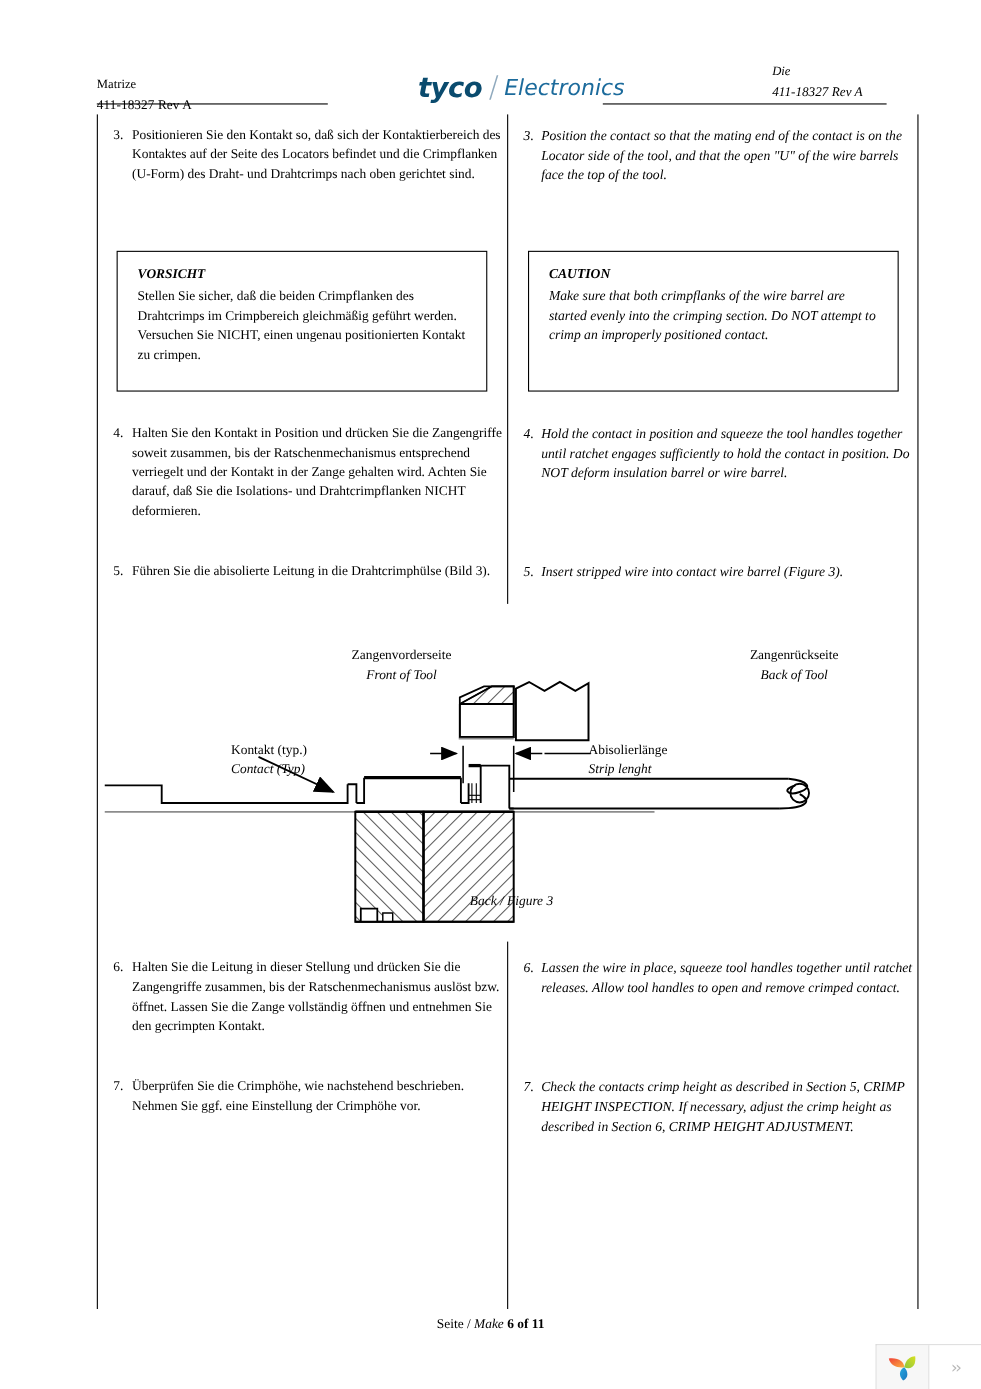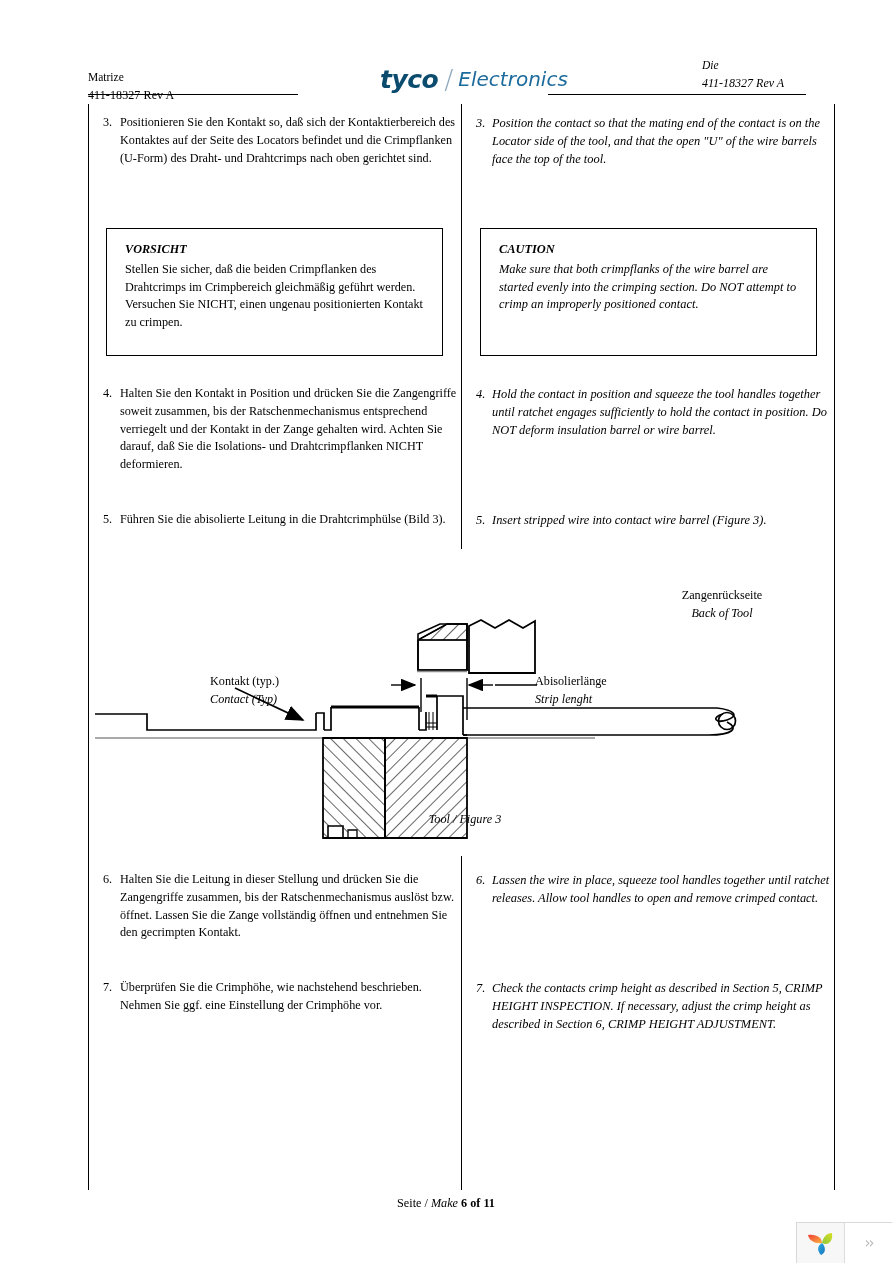--- a/index.html
+++ b/index.html
@@ -171,20 +171,24 @@
 
 <div class="cautionbox" id="caution-en">
   <div class="inner">
     <div class="title">CAUTION</div>
     <div>Make sure that both crimpflanks of the wire barrel are started evenly into the crimping section. Do NOT attempt to crimp an improperly positioned contact.</div>
   </div>
 </div>
 
 <div id="figure">
 
+  <div class="figlabel" id="lbl-front">
+    <div class="de">Zangenvorderseite</div>
+    <div class="en">Front of Tool</div>
+  </div>
 
   <div class="figlabel" id="lbl-back">
     <div class="de">Zangenrückseite</div>
     <div class="en">Back of Tool</div>
   </div>
 
   <div class="figlabel" id="lbl-contact">
     <div class="de">Kontakt (typ.)</div>
     <div class="en">Contact (Typ)</div>
   </div>
@@ -260,21 +264,21 @@
       <path d="M290,158 L290,258" stroke="#000" stroke-width="1.8"></path>
 
       <path d="M233,258 L233,246 L248,246 L248,258" stroke="#000" stroke-width="1.6" fill="#fff"></path>
       <path d="M253,258 L253,250 L262,250 L262,258" stroke="#000" stroke-width="1.3" fill="#fff"></path>
       <path d="M228,258 L372,258" stroke="#000" stroke-width="1.8"></path>
     </g>
   </svg>
 </div>
 
 <div id="figcaption">
-  <span>Tool</span>
+  <span>Back</span>
   <span>/</span>
   <span>Figure 3</span>
 </div>
 
 <div class="col col-de" style="top:871px;">
   <div class="step">
     <span class="num">6.</span>
     <span class="body">Halten Sie die Leitung in dieser Stellung und drücken Sie die Zangengriffe zusammen, bis der Ratschenmechanismus auslöst bzw. öffnet. Lassen Sie die Zange vollständig öffnen und entnehmen Sie den gecrimpten Kontakt.</span>
   </div>
 </div>

